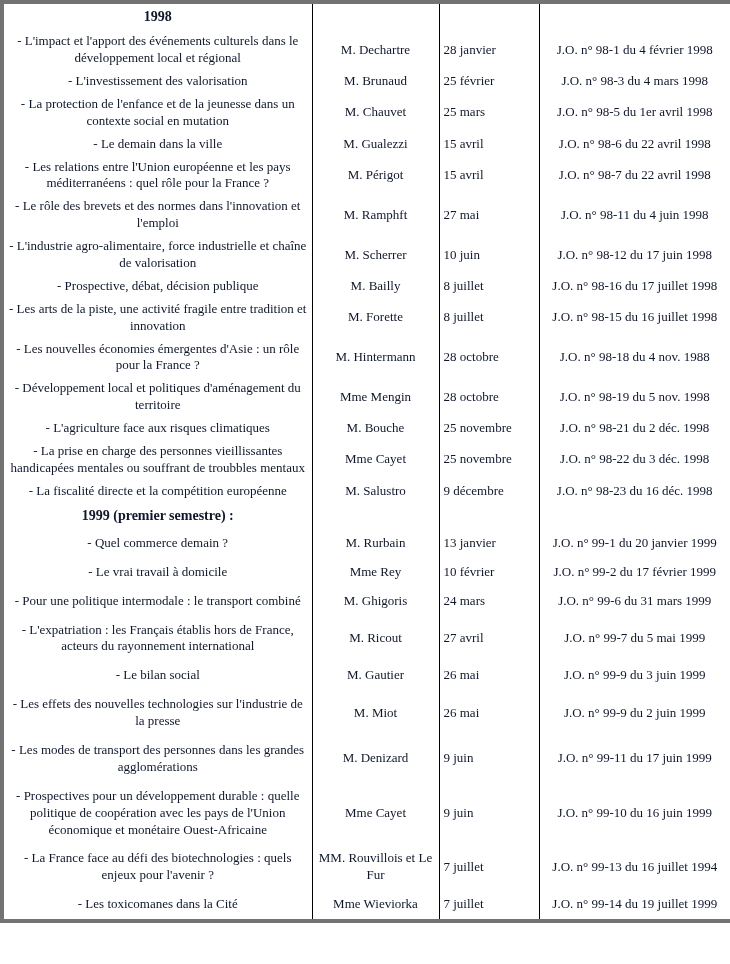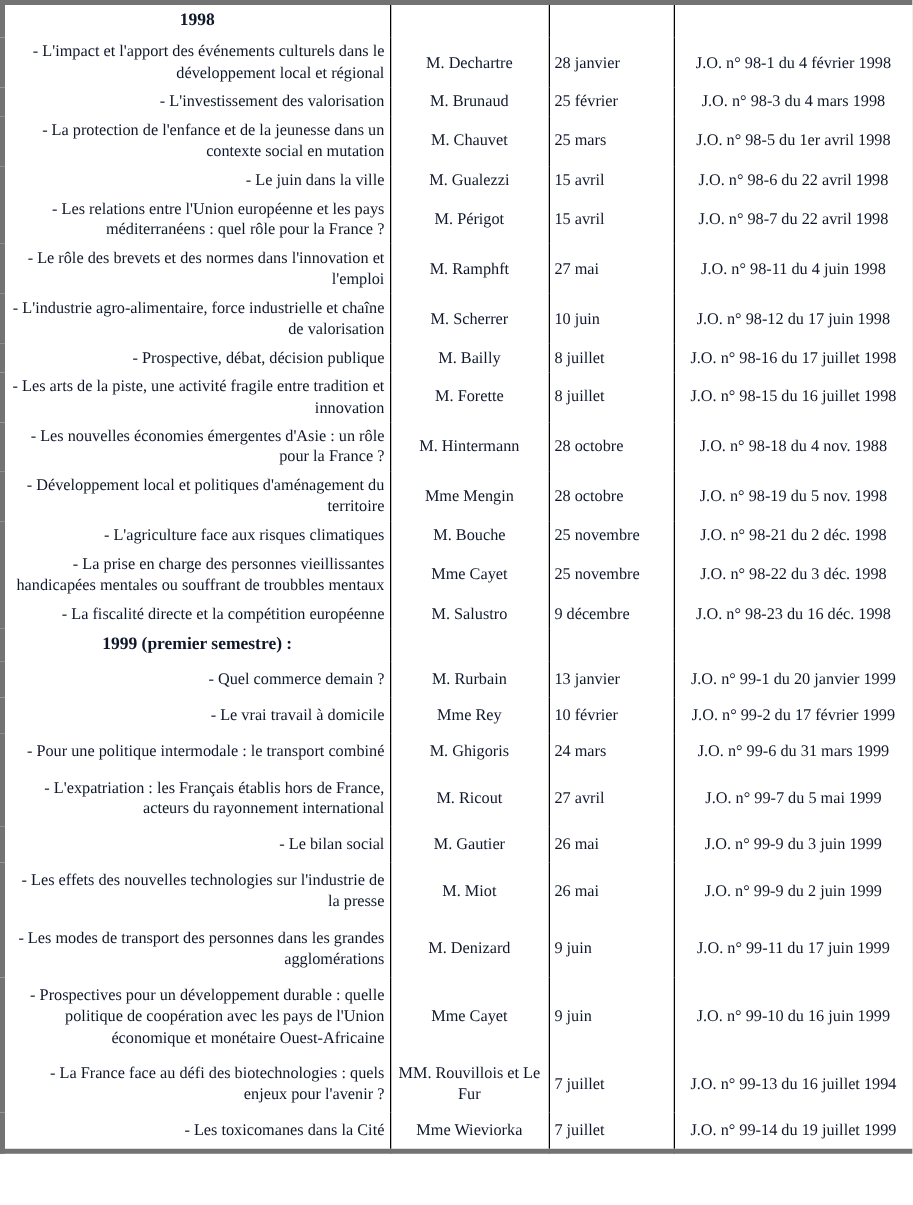--- a/index.html
+++ b/index.html
@@ -21,21 +21,21 @@
     border: 4px solid #737373;
   }
   table.reports td {
     border-left: 1px solid #000000;
     border-right: 1px solid #000000;
     vertical-align: middle;
     padding: 3px 4px;
     line-height: 1.3;
     overflow: hidden;
   }
-  td.c-title { text-align: right; padding-left: 4px; }
+  td.c-title { text-align: center; padding-left: 4px; }
   td.c-name  { text-align: center; }
   td.c-date  { }
   td.c-jo    { text-align: center; padding-left: 3px; padding-right: 2px; }
   tr.header-row td.c-header {
     font-weight: bold;
     text-align: center;
     font-size: 14px;
     padding-top: 4px;
     padding-bottom: 4px;
   }
@@ -71,21 +71,21 @@
           <td class="c-date">25 février</td>
           <td class="c-jo">J.O. n° 98-3 du 4 mars 1998</td>
         </tr>
         <tr class="s0">
           <td class="c-title">- La protection de l'enfance et de la jeunesse dans un contexte social en mutation</td>
           <td class="c-name">M. Chauvet</td>
           <td class="c-date">25 mars</td>
           <td class="c-jo">J.O. n° 98-5 du 1er avril 1998</td>
         </tr>
         <tr class="s0">
-          <td class="c-title">- Le juin dans la ville</td>
+          <td class="c-title">- Le demain dans la ville</td>
           <td class="c-name">M. Gualezzi</td>
           <td class="c-date">15 avril</td>
           <td class="c-jo">J.O. n° 98-6 du 22 avril 1998</td>
         </tr>
         <tr class="s0">
           <td class="c-title">- Les relations entre l'Union européenne et les pays méditerranéens : quel rôle pour la France ?</td>
           <td class="c-name">M. Périgot</td>
           <td class="c-date">15 avril</td>
           <td class="c-jo">J.O. n° 98-7 du 22 avril 1998</td>
         </tr>

